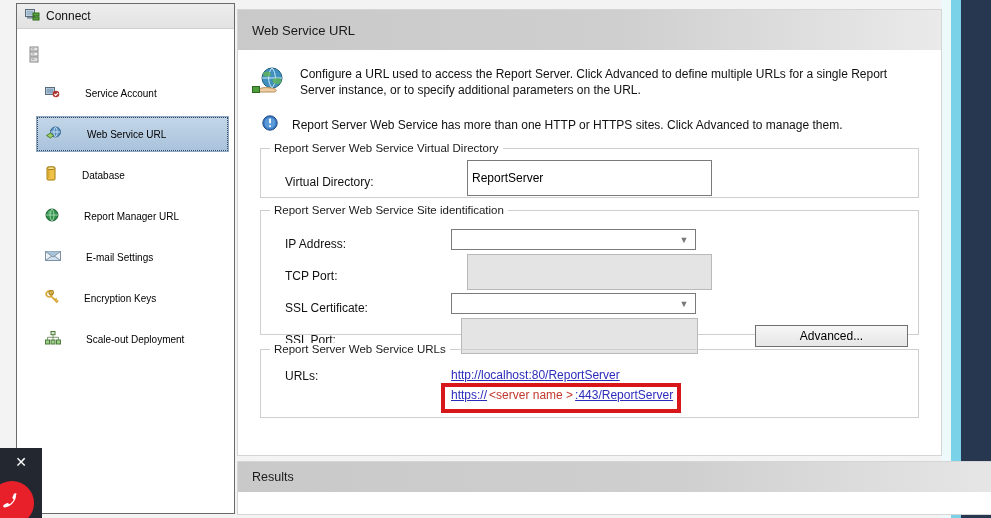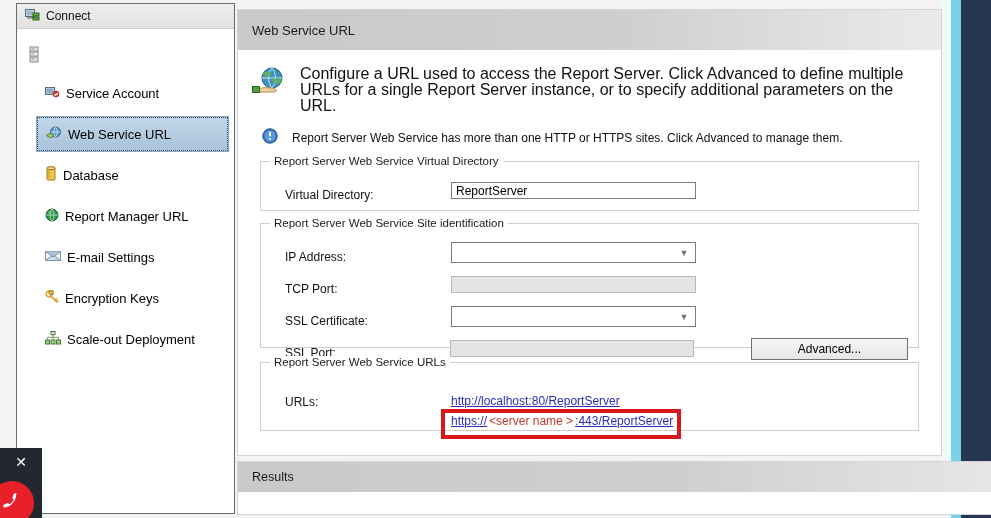--- a/index.html
+++ b/index.html
@@ -69,22 +69,22 @@
   .side-item {
     height: 34px;
     margin: 0 6px 7px 20px;
     display: flex;
     align-items: center;
     padding-left: 8px;
     box-sizing: border-box;
     background: transparent;
   }
   .side-item .s-label {
-    margin-left: 6px;
-    font-size: 13px;
+    margin-left: 25px;
+    font-size: 10px;
     color: #000;
     white-space: nowrap;
   }
   .side-item.selected {
     background: linear-gradient(to bottom, #c3d6e8 0%, #a9c3dc 100%);
     border: 1px dotted #33475e;
     outline: 1px solid #8fa9c4;
   }
 
   
@@ -105,21 +105,21 @@
     box-sizing: border-box;
     font-size: 13px;
     color: #1a1a1a;
   }
   .desc-row {
     display: flex;
     padding: 16px 18px 0 14px;
   }
   .desc-text {
     margin-left: 14px;
-    font-size: 16px;
+    font-size: 12px;
     line-height: 16px;
     color: #111;
     max-width: 640px;
   }
   .info-row {
     display: flex;
     align-items: center;
     padding: 14px 0 0 24px;
   }
   .info-text {
@@ -155,29 +155,30 @@
   .field-label {
     width: 180px;
     padding-left: 14px;
     box-sizing: border-box;
     font-size: 12px;
     color: #111;
     margin-top: 8px;
   }
   .tb {
     width: 245px;
-    height: 17px;
+    height: 36px;
     border: 1px solid #7a7a7a;
     background: #ffffff;
     box-sizing: border-box;
     font-family: "Liberation Sans", sans-serif;
     font-size: 12px;
     padding: 0 4px;
     color: #000;
     outline: none;
+    margin-left: 16px;
   }
   .tb.disabled {
     background: #e4e4e4;
     border-color: #b9b9b9;
     color: #777;
   }
   .combo {
     position: relative;
     width: 245px;
     height: 21px;
@@ -474,21 +475,21 @@
 
       <div class="field-row">
         <span class="field-label">SSL Port:</span>
         <input class="tb disabled" type="text" disabled="" value="" style="">
         <button class="btn" style="margin-left:57px;">Advanced...</button>
       </div>
     </div>
 
     <div class="group" style="height:69px; margin-top:14px;">
       <span class="legend">Report Server Web Service URLs</span>
-      <div class="url-row" style="margin-top:16px;">
+      <div class="url-row" style="margin-top:3px;">
         <span class="url-label">URLs:</span>
         <div class="url-list">
           <div class="url-line">
             <span class="url-link">http://localhost:80/ReportServer</span>
           </div>
           <div class="url-line">
             <span class="url-link">https://</span><span class="url-server">&lt;server name &gt;</span><span class="url-link">:443/ReportServer</span>
           </div>
           <div class="redbox"></div>
         </div>

